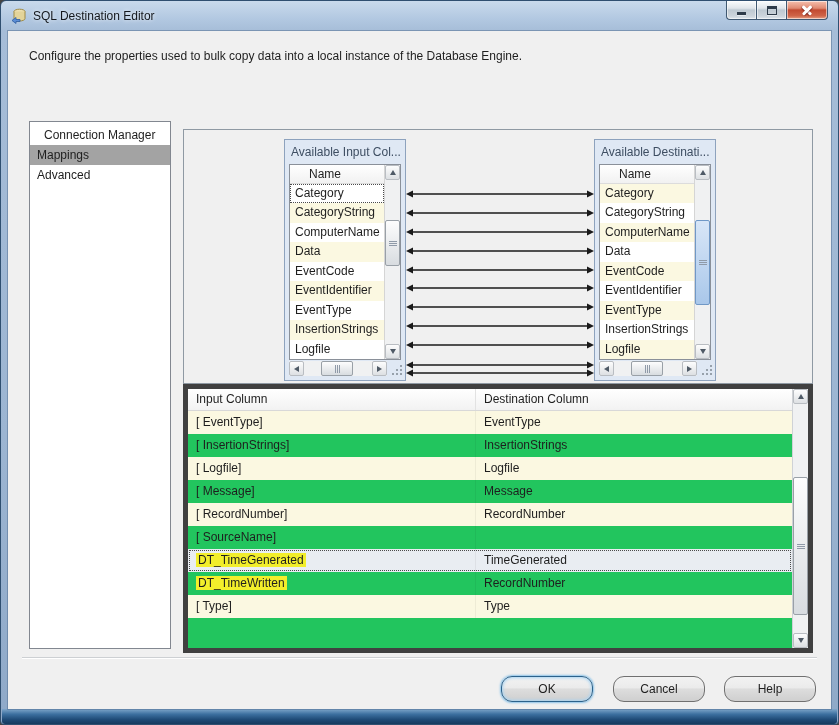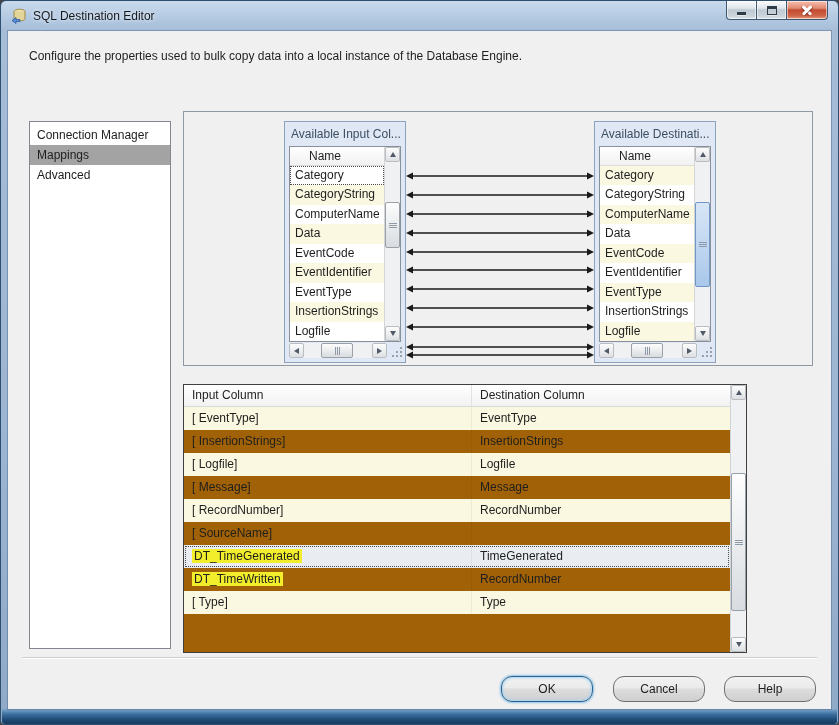--- a/index.html
+++ b/index.html
@@ -31,25 +31,25 @@
   .glyph-close i:last-child{transform:rotate(-45deg)}
 
   
   .content{position:absolute;left:7px;right:7px;top:30px;bottom:15px;background:#f0f0f0;z-index:2;
     box-shadow:0 0 0 1px rgba(70,100,135,.45)}
   .description{position:absolute;left:21px;top:18px;color:#1e1e1e}
 
   
   .sidebar{position:absolute;left:21px;top:90px;width:142px;height:528px;background:#fff;border:1px solid #828790;padding-top:3px}
   .nav-item{height:20px;line-height:20px;padding-left:7px;white-space:nowrap;cursor:default}
-  .nav-item:first-child{padding-left:7px}
+  .nav-item:first-child{padding-left:14px}
   .nav-item.selected{background:#a3a3a3}
 
   
-  .panel{position:absolute;left:175px;top:80px;width:630px;height:255px;background:#f0f0f0;border:1px solid #8f99a3}
+  .panel{position:absolute;left:175px;top:98px;width:630px;height:255px;background:#f0f0f0;border:1px solid #8f99a3}
   .colbox{position:absolute;top:9px;width:122px;height:242px;background:#dfe8f4;border:1px solid #8da2bd}
   .colbox.input{left:100px}
   .colbox.dest{left:410px}
   .box-title{padding:5px 0 2px 6px;color:#3e4e62;white-space:nowrap;overflow:hidden}
   .collist{position:absolute;left:4px;top:24px;width:112px;height:196px;background:#fff;border:1px solid #8a9099;display:flex}
   .list-main{flex:1;display:flex;flex-direction:column;overflow:hidden}
   .list-header{height:19px;flex:none;background:linear-gradient(#ffffff,#f1f1f1);border-bottom:1px solid #dcdcdc;padding-left:19px;line-height:18px}
   .list-row{flex:1;line-height:19px;padding-left:5px;white-space:nowrap;overflow:hidden;cursor:default}
   .list-row.alt{background:#fbf8e1}
   .list-row.focus{outline:1px dotted #4a4a4a;outline-offset:-1px}
@@ -61,21 +61,21 @@
   .hscroll{position:absolute;left:4px;bottom:4px;width:98px;height:15px;display:flex;background:#f0f1f2}
   .hscroll .scr-btn{width:15px;height:15px}
   .hscroll .scr-track{position:relative}
   .hscroll .scr-thumb{top:0;bottom:0;left:17px;width:32px;height:auto}
   .sizegrip{position:absolute;right:2px;bottom:4px;width:12px;height:12px}
   .sizegrip i{position:absolute;right:1px;bottom:1px;width:2px;height:2px;background:#97a1ab;
     box-shadow:-4px 0 0 #97a1ab,-8px 0 0 #97a1ab,0 -4px 0 #97a1ab,0 -8px 0 #97a1ab,-4px -4px 0 #97a1ab}
   .connector-svg{position:absolute;left:222px;top:0;width:188px;height:253px}
 
   
-  .map-table{position:absolute;left:175px;top:353px;width:564px;height:269px;background:#a16207;border:1px solid #404040}
+  .map-table{position:absolute;left:175px;top:353px;width:630px;height:269px;background:#22c55e;border:5px solid #404040}
   .tbl-header{position:absolute;top:0;left:0;right:16px;height:22px;background:linear-gradient(#ffffff,#f2f2f2);border-bottom:1px solid #d8d8d8;display:flex}
   .th{line-height:21px;padding-left:8px;white-space:nowrap}
   .th.c1{width:288px;border-right:1px solid #e2e2e2}
   .th.c2{flex:1}
   .tbl-body{position:absolute;top:22px;left:0;right:16px;bottom:0;overflow:hidden}
   .trow{height:23px;display:flex;line-height:23px;cursor:default}
   .trow .c1{width:288px;padding-left:8px;border-right:1px solid rgba(0,0,0,.05);white-space:nowrap;overflow:hidden}
   .trow .c2{flex:1;padding-left:8px;white-space:nowrap;overflow:hidden}
   .trow.alt{background:#fbf8e1}
   .trow.sel{background:#e9edf2;outline:1px dotted #4a4a4a;outline-offset:-2px}

